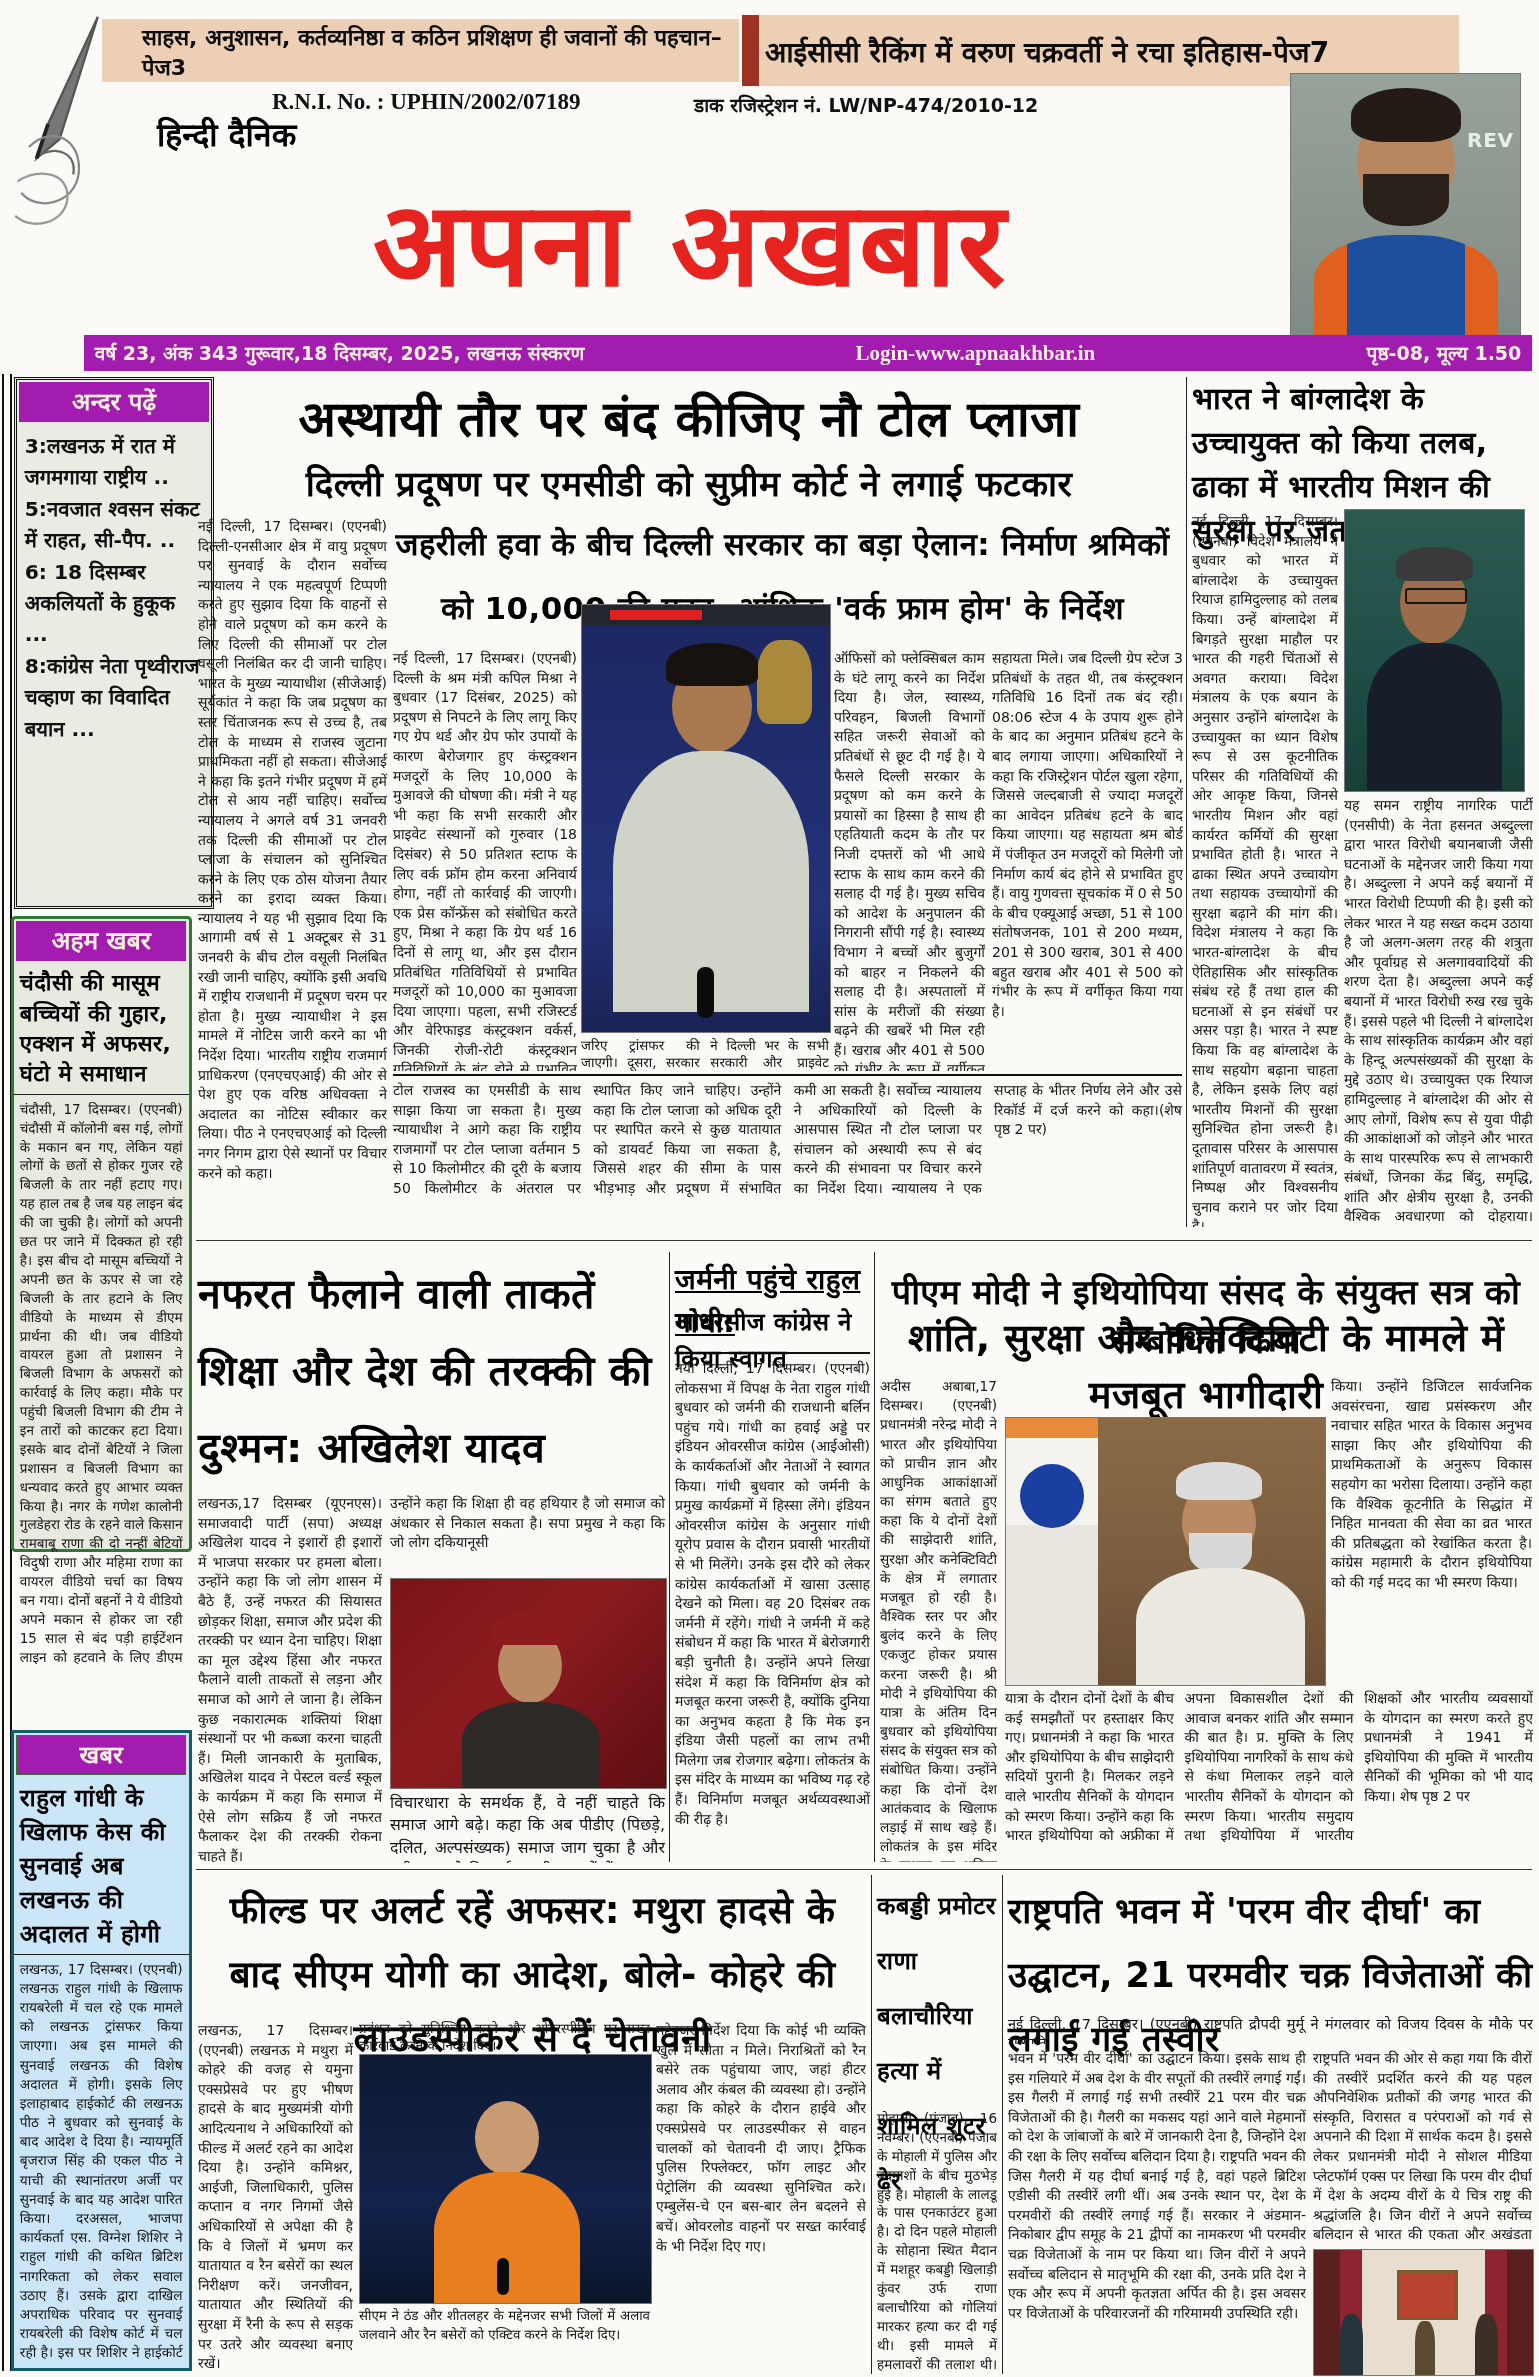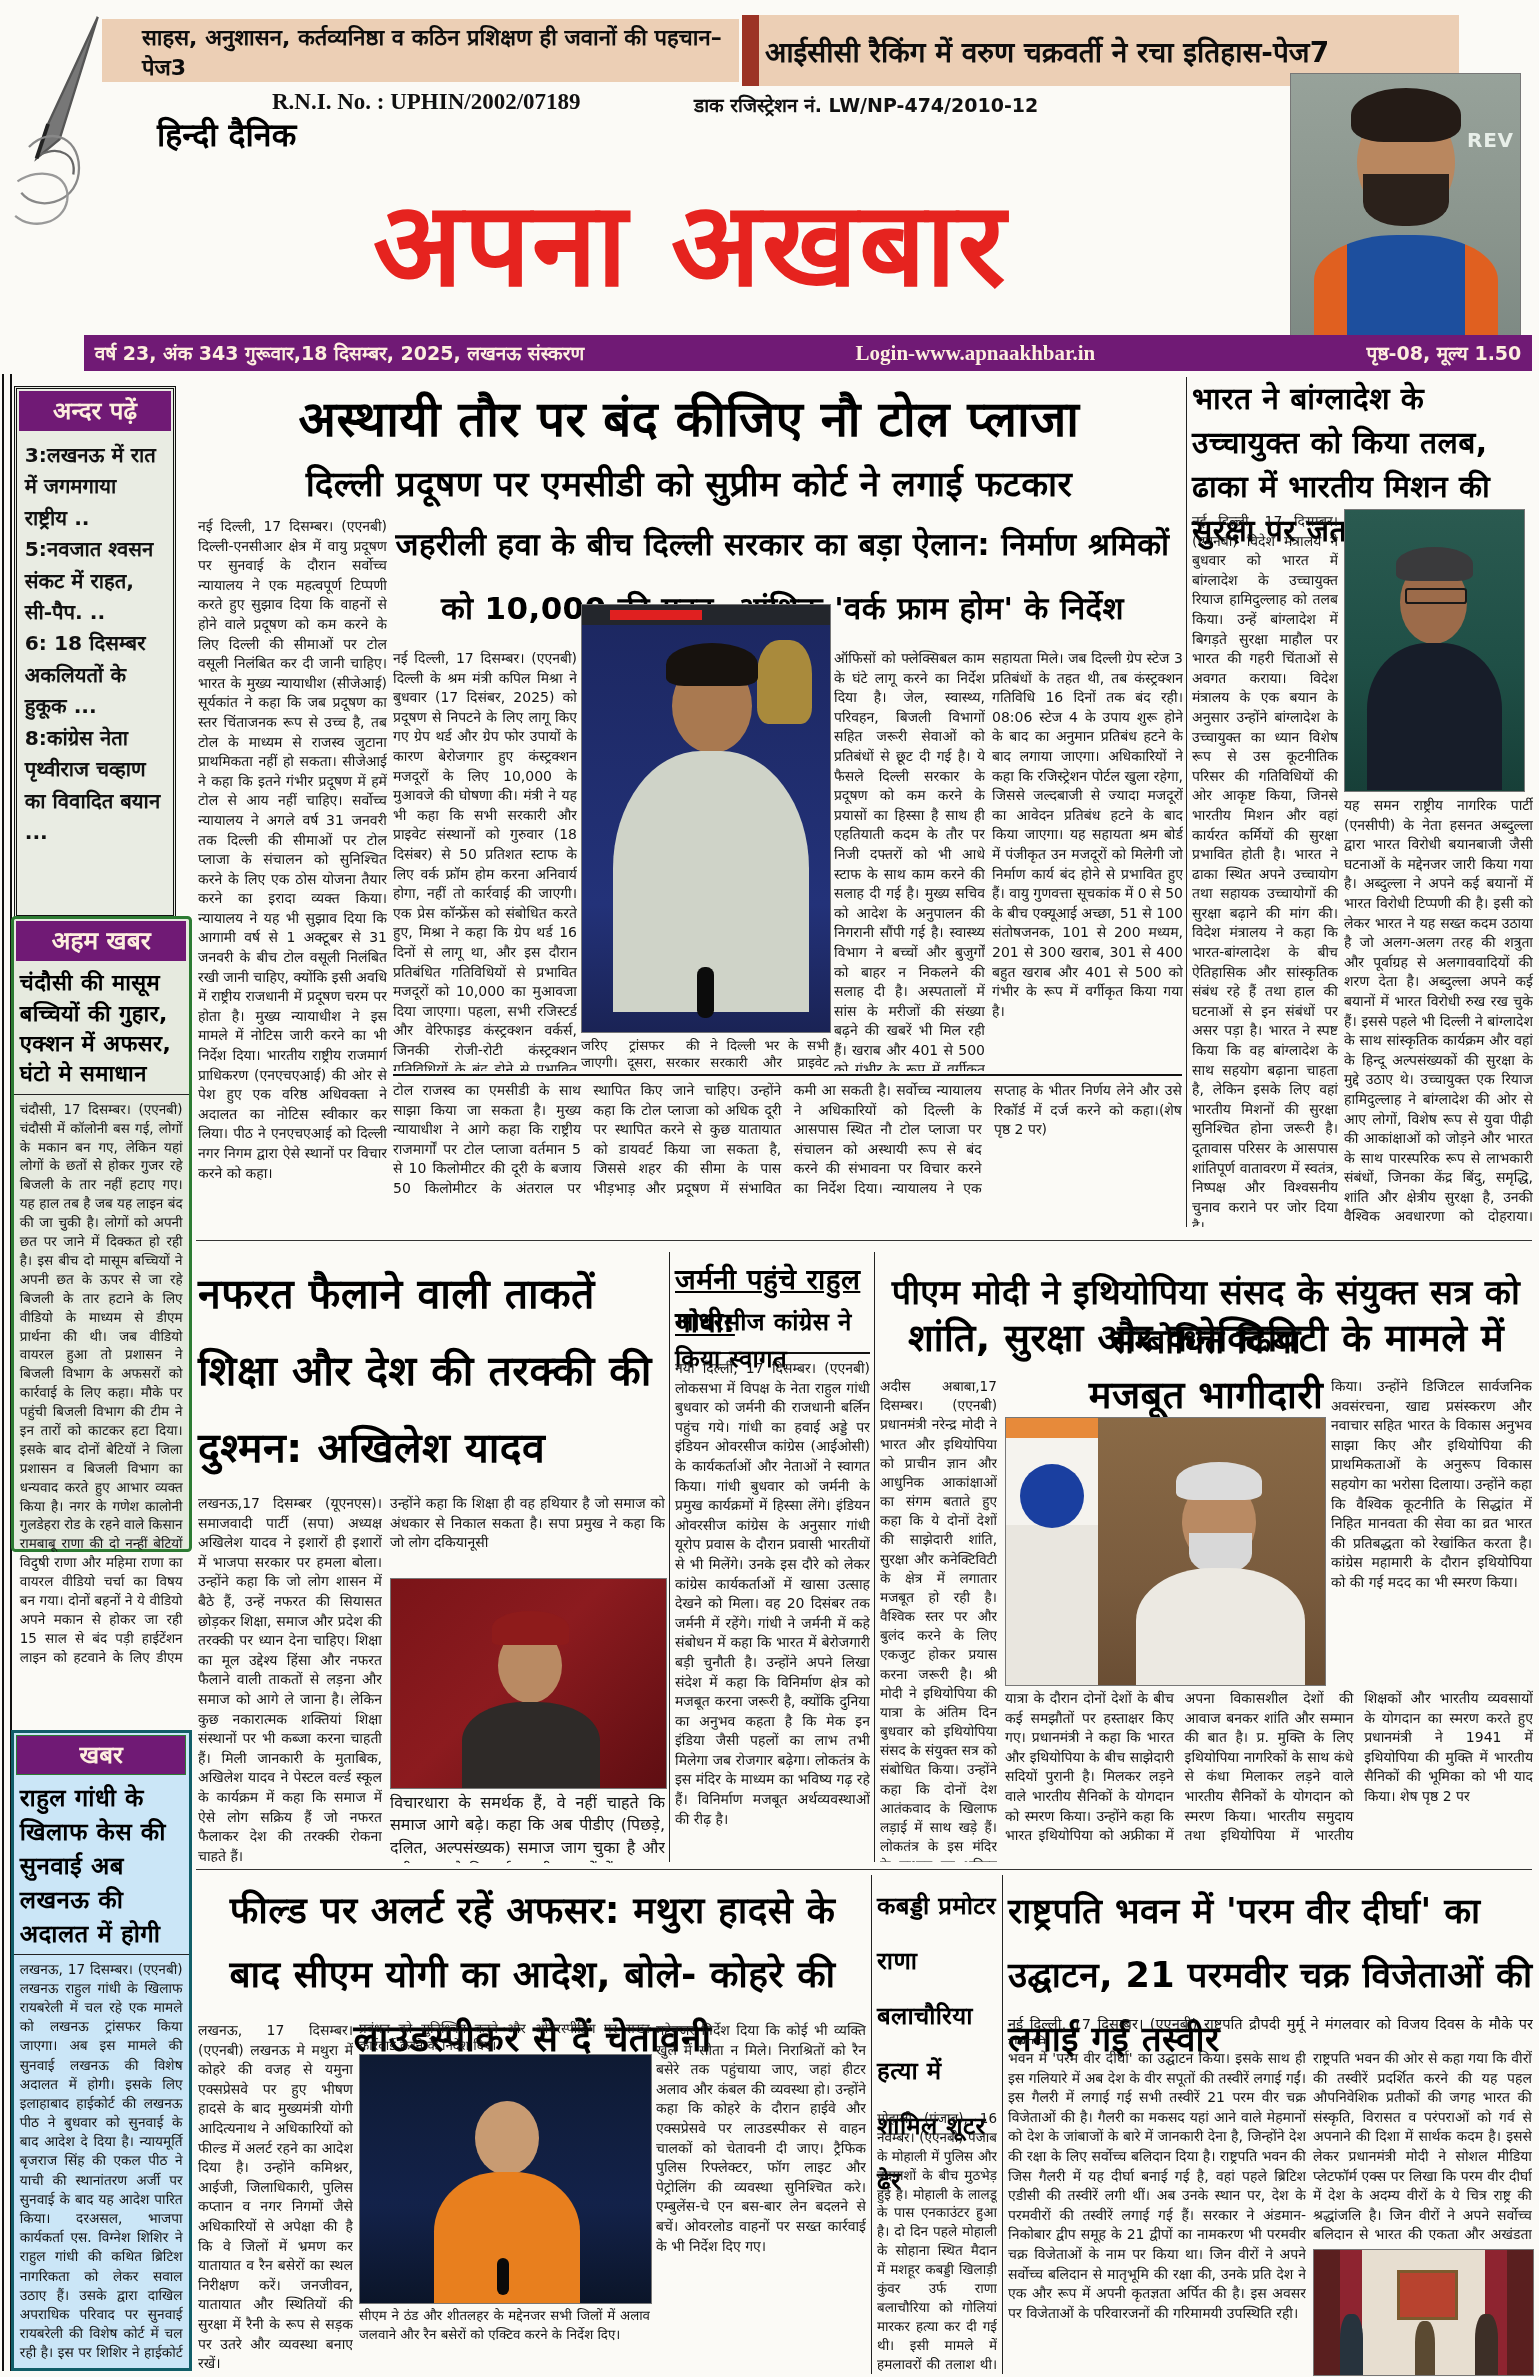--- a/index.html
+++ b/index.html
@@ -1,20 +1,20 @@
 <!DOCTYPE html>
 <html style="font-size:12.3px"><head>
 <meta charset="utf-8">
 <style>
   html,body{margin:0;padding:0;}
   body{width:1540px;height:2377px;position:relative;background:#fbfaf6;
        font-family:"DejaVu Sans","Liberation Sans",sans-serif;color:#111;overflow:hidden;}
   .abs{position:absolute;}
   .tan{background:#eccfb5;}
-  .maroon-bg{background:#701a75;color:#fdeede;}
+  .maroon-bg{background:#a21caf;color:#fdeede;}
   .bodytxt{font-size:14px;line-height:1.40;text-align:justify;overflow:hidden;color:#151515;}
   .headline{font-weight:900;color:#000;letter-spacing:0.4px;}
   .center{text-align:center;}
   .vline{border-left:1.5px solid #222;}
   .hline{border-top:2.3px solid #111;}
   .photo{overflow:hidden;border:0.8px solid #777;}
   .p-head{position:absolute;border-radius:50%;}
   .p-body{position:absolute;border-radius:45% 45% 0 0;}
   .boxhdr{font-weight:900;text-align:center;}
   .cols2{column-count:2;column-gap:10.7px;}
@@ -61,21 +61,21 @@
 </div>
 
 <div class="abs maroon-bg" style="left:84px;top:335px;width:1448px;height:36px;display:flex;align-items:center;justify-content:space-between;padding:0 10.7px;box-sizing:border-box;z-index:5;">
   <span style="font-weight:bold;font-size:19px;">वर्ष 23, अंक 343 गुरूवार,18 दिसम्बर, 2025, लखनऊ संस्करण</span>
   <span style="font-weight:bold;font-size:21px;font-family:'Liberation Serif','DejaVu Serif',serif;">Login-www.apnaakhbar.in</span>
   <span style="font-weight:bold;font-size:19px;">पृष्ठ-08, मूल्य 1.50</span>
 </div>
 
 <div class="abs" style="left:1.5px;top:374px;width:6.1px;height:1997px;border-left:2.3px solid #111;border-right:2.3px solid #111;"></div>
 
-<div class="abs" style="left:14px;top:386px;width:162px;height:532px;border:3.8px double #111;background:#e9ece3;box-sizing:border-box;">
+<div class="abs" style="left:14px;top:377px;width:200px;height:532px;border:3.8px double #111;background:#e9ece3;box-sizing:border-box;">
   <div class="boxhdr maroon-bg" style="height:40px;line-height:40px;font-size:24px;margin:2.3px;">अन्दर पढ़ें</div>
   <div style="padding:6.1px 7.7px;">
     <div style="font-weight:bold;font-size:20.3px;line-height:1.55;">3:लखनऊ में रात में जगमगाया राष्ट्रीय ..</div>
     <div style="font-weight:bold;font-size:20.3px;line-height:1.55;">5:नवजात श्वसन संकट में राहत, सी-पैप. ..</div>
     <div style="font-weight:bold;font-size:20.3px;line-height:1.55;">6: 18 दिसम्बर अकलियतों के हुकूक ...</div>
     <div style="font-weight:bold;font-size:20.3px;line-height:1.55;">8:कांग्रेस नेता पृथ्वीराज चव्हाण का विवादित बयान ...</div>
   </div>
 </div>
 
 <div class="abs" style="left:10.7px;top:916px;width:181px;height:636px;border:3.8px solid #2d7b33;background:#e6eadf;box-sizing:border-box;border-radius:4.6px;">

